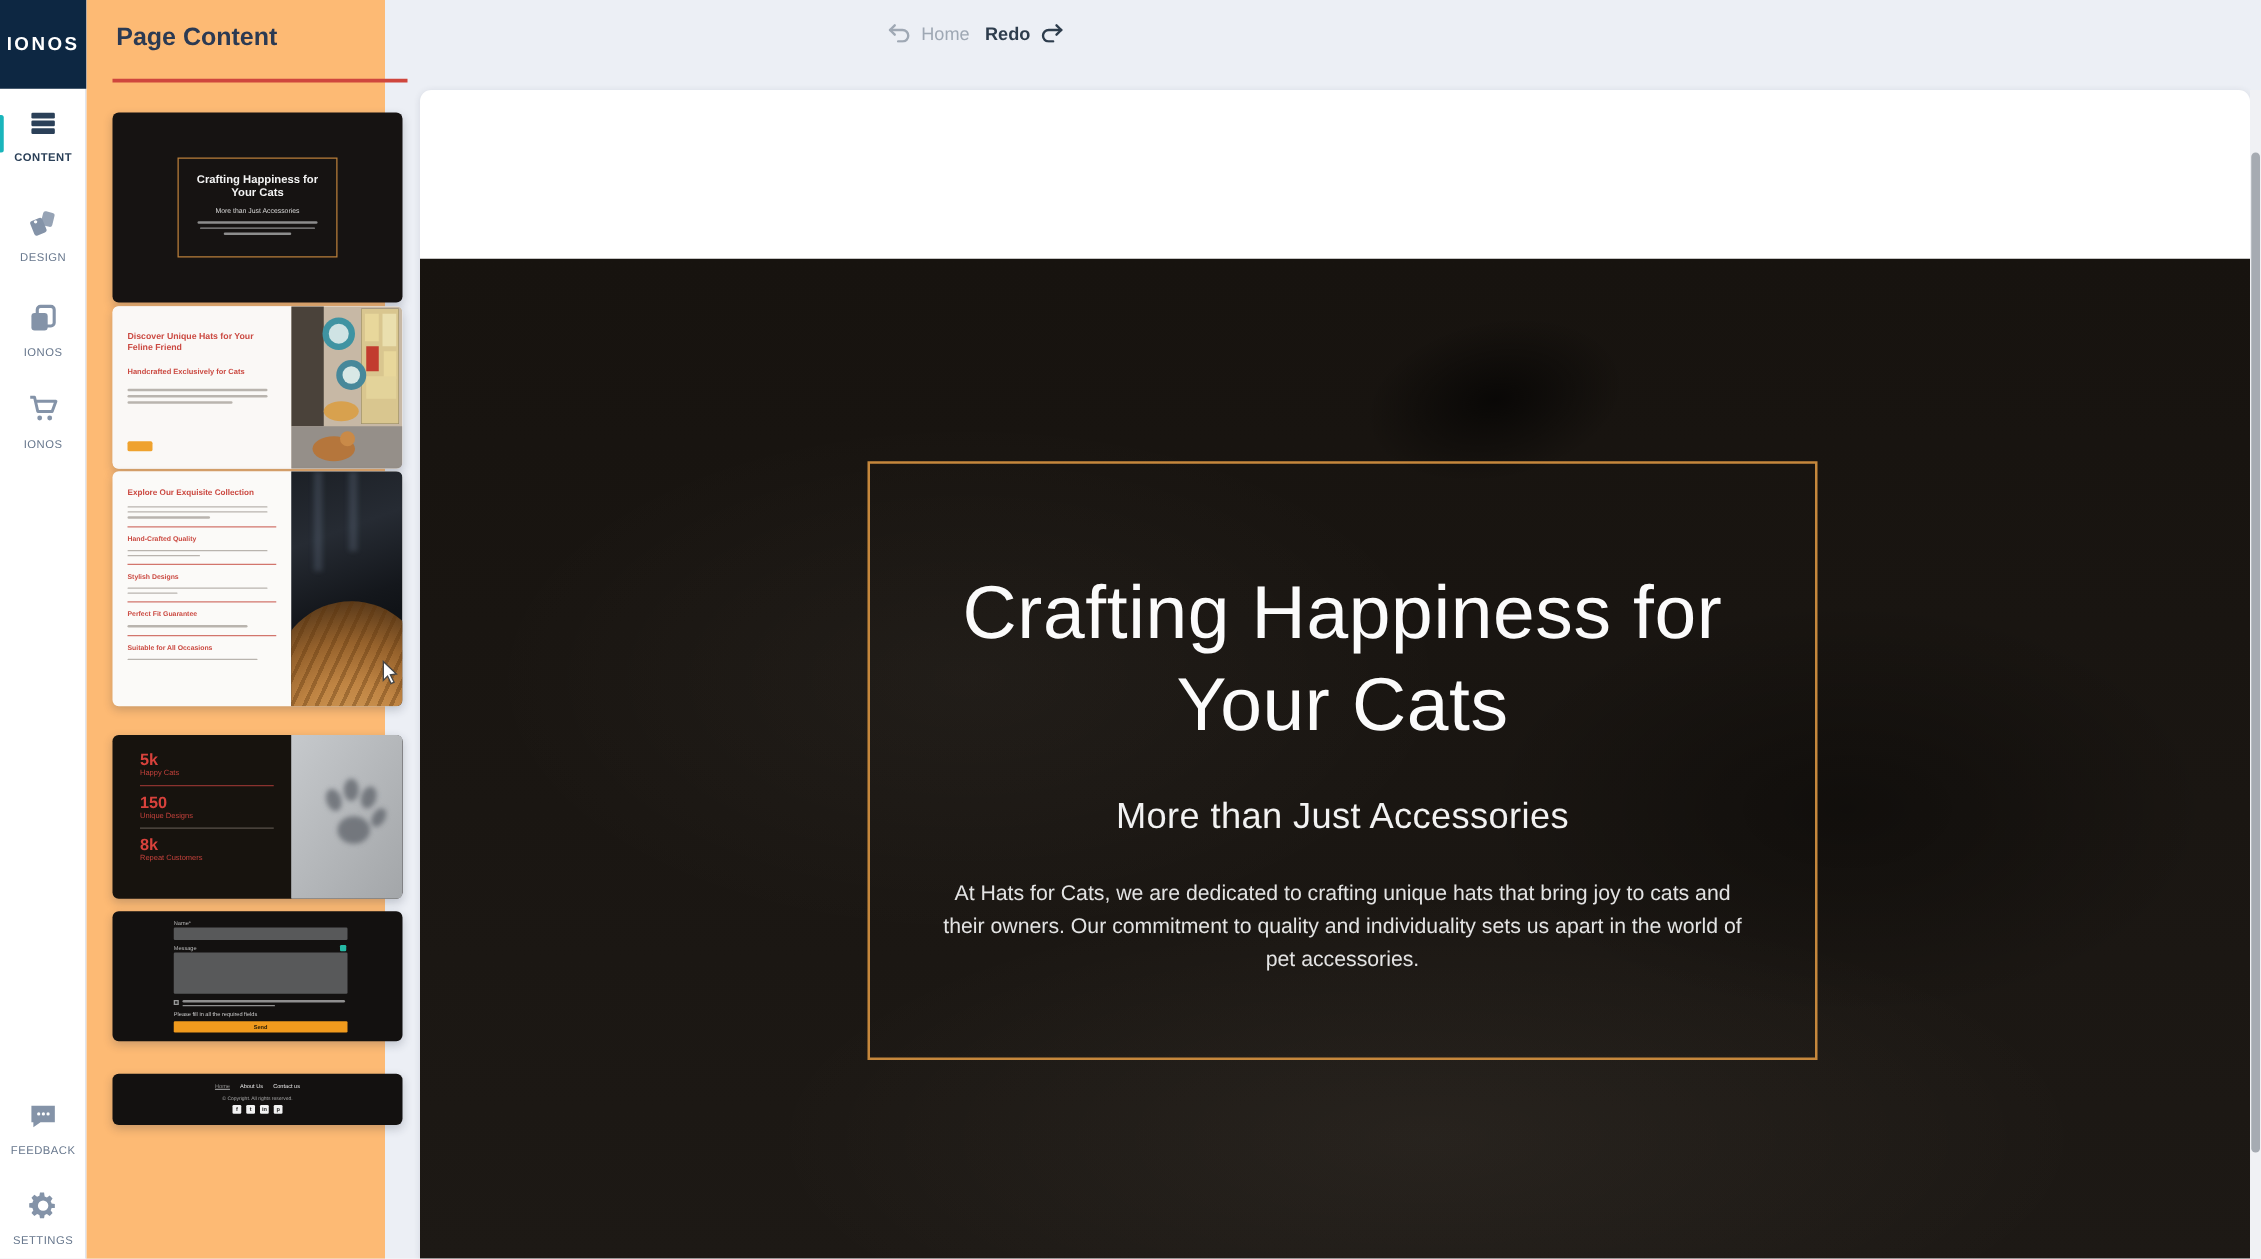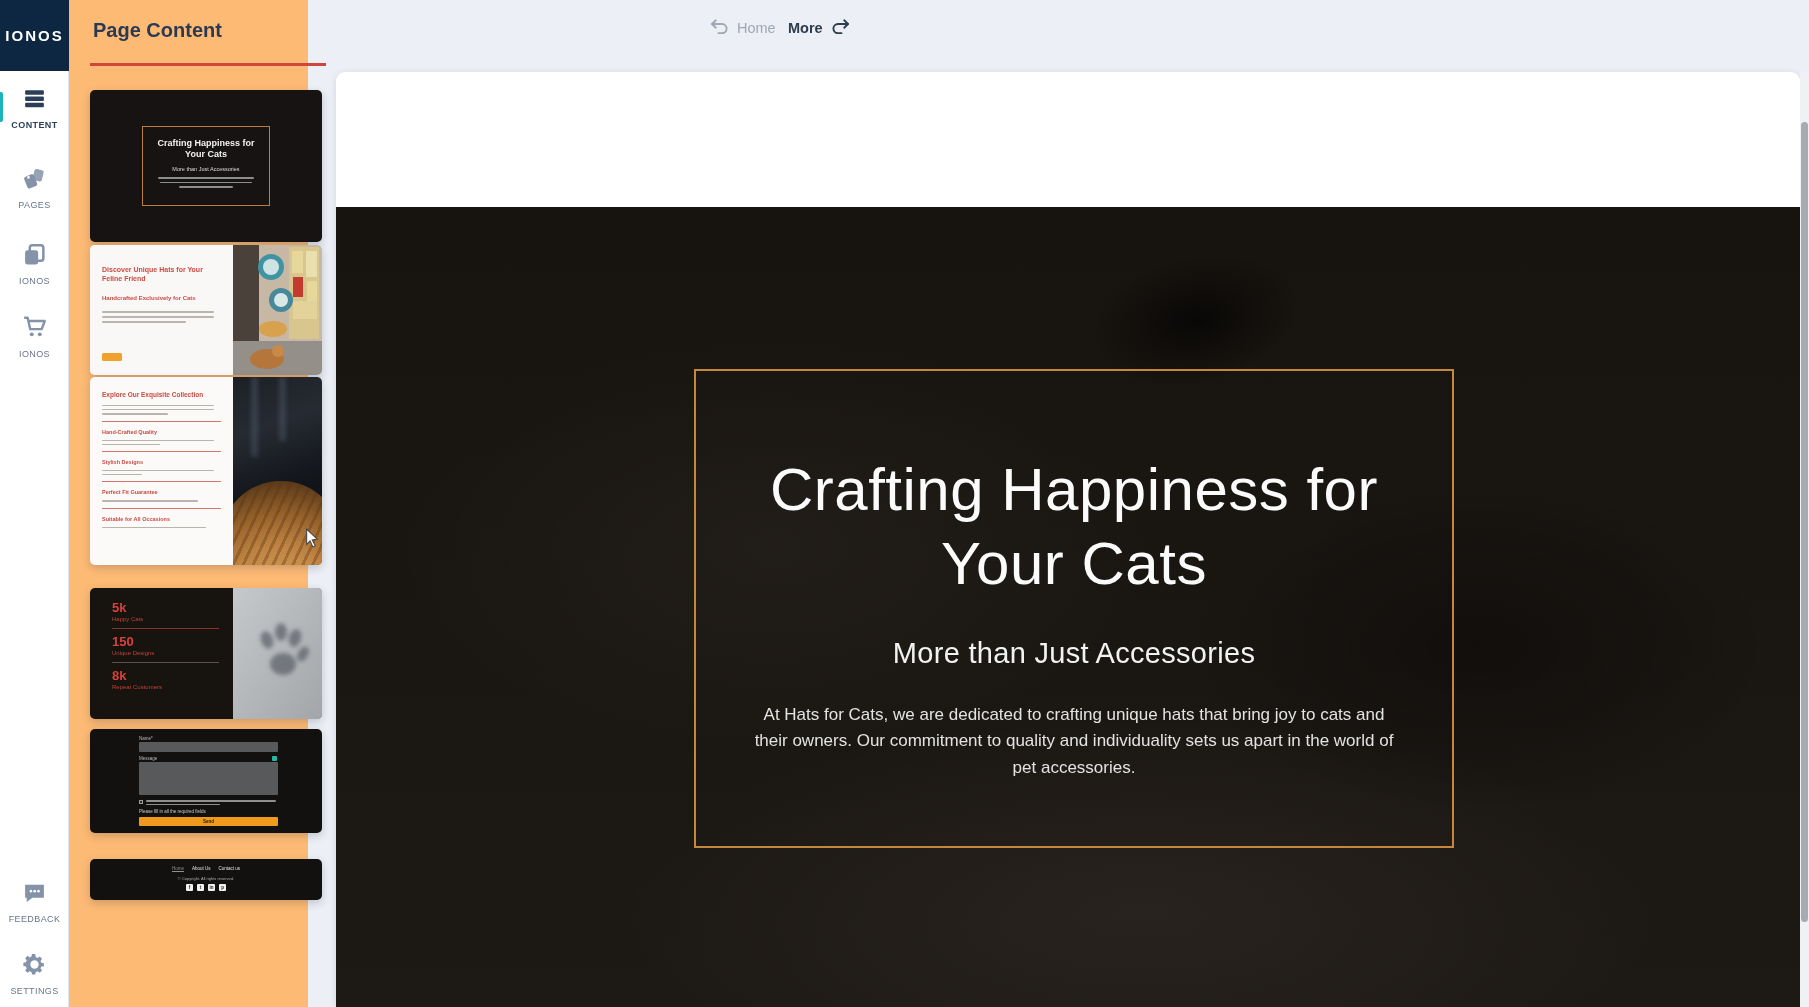--- a/index.html
+++ b/index.html
@@ -148,21 +148,21 @@
       <svg width="25" height="25" viewBox="0 0 24 24" fill="#8493a8">
           <g transform="rotate(-22 9 15)">
             <rect x="3.5" y="8.5" width="10" height="12" rx="2"></rect>
           </g>
           <g transform="rotate(14 16 9)" opacity=".85">
             <rect x="11" y="3.5" width="9" height="11" rx="2"></rect>
           </g>
           <circle cx="6.2" cy="11" r="1.3" fill="#ffffff"></circle>
         </svg>
     </span>
-    <span class="lbl">PAGES</span>
+    <span class="lbl">DESIGN</span>
   </div>
 
   <div class="rail-item" style="top:242px;">
     <span>
       <svg width="25" height="25" viewBox="0 0 24 24">
           <rect x="7.5" y="3" width="13" height="15" rx="2.5" fill="none" stroke="#8493a8" stroke-width="2.4"></rect>
           <rect x="3" y="8" width="12.5" height="13.5" rx="2.5" fill="#8493a8"></rect>
         </svg>
     </span>
     <span class="lbl">IONOS</span>
@@ -353,21 +353,21 @@
   <div class="undo-group">
     <span>
       <svg width="20" height="17" viewBox="0 0 20 16" fill="none" stroke="#9fa8b4" stroke-width="1.9" stroke-linecap="round" stroke-linejoin="round">
           <path d="M3 6.5h10a4.6 4.6 0 0 1 0 9.2H9.5"></path>
           <path d="M6.8 2.8L3 6.5l3.8 3.7"></path>
         </svg>
     </span>
     <span class="txt">Home</span>
   </div>
   <div class="redo-group">
-    <span class="txt">More</span>
+    <span class="txt">Redo</span>
     <span>
       <svg width="20" height="17" viewBox="0 0 20 16" fill="none" stroke="#2e3d4d" stroke-width="1.9" stroke-linecap="round" stroke-linejoin="round" style="transform:scale(-1,1)">
           <path d="M3 6.5h10a4.6 4.6 0 0 1 0 9.2H9.5"></path>
           <path d="M6.8 2.8L3 6.5l3.8 3.7"></path>
         </svg>
     </span>
   </div>
 
 </div>
 

